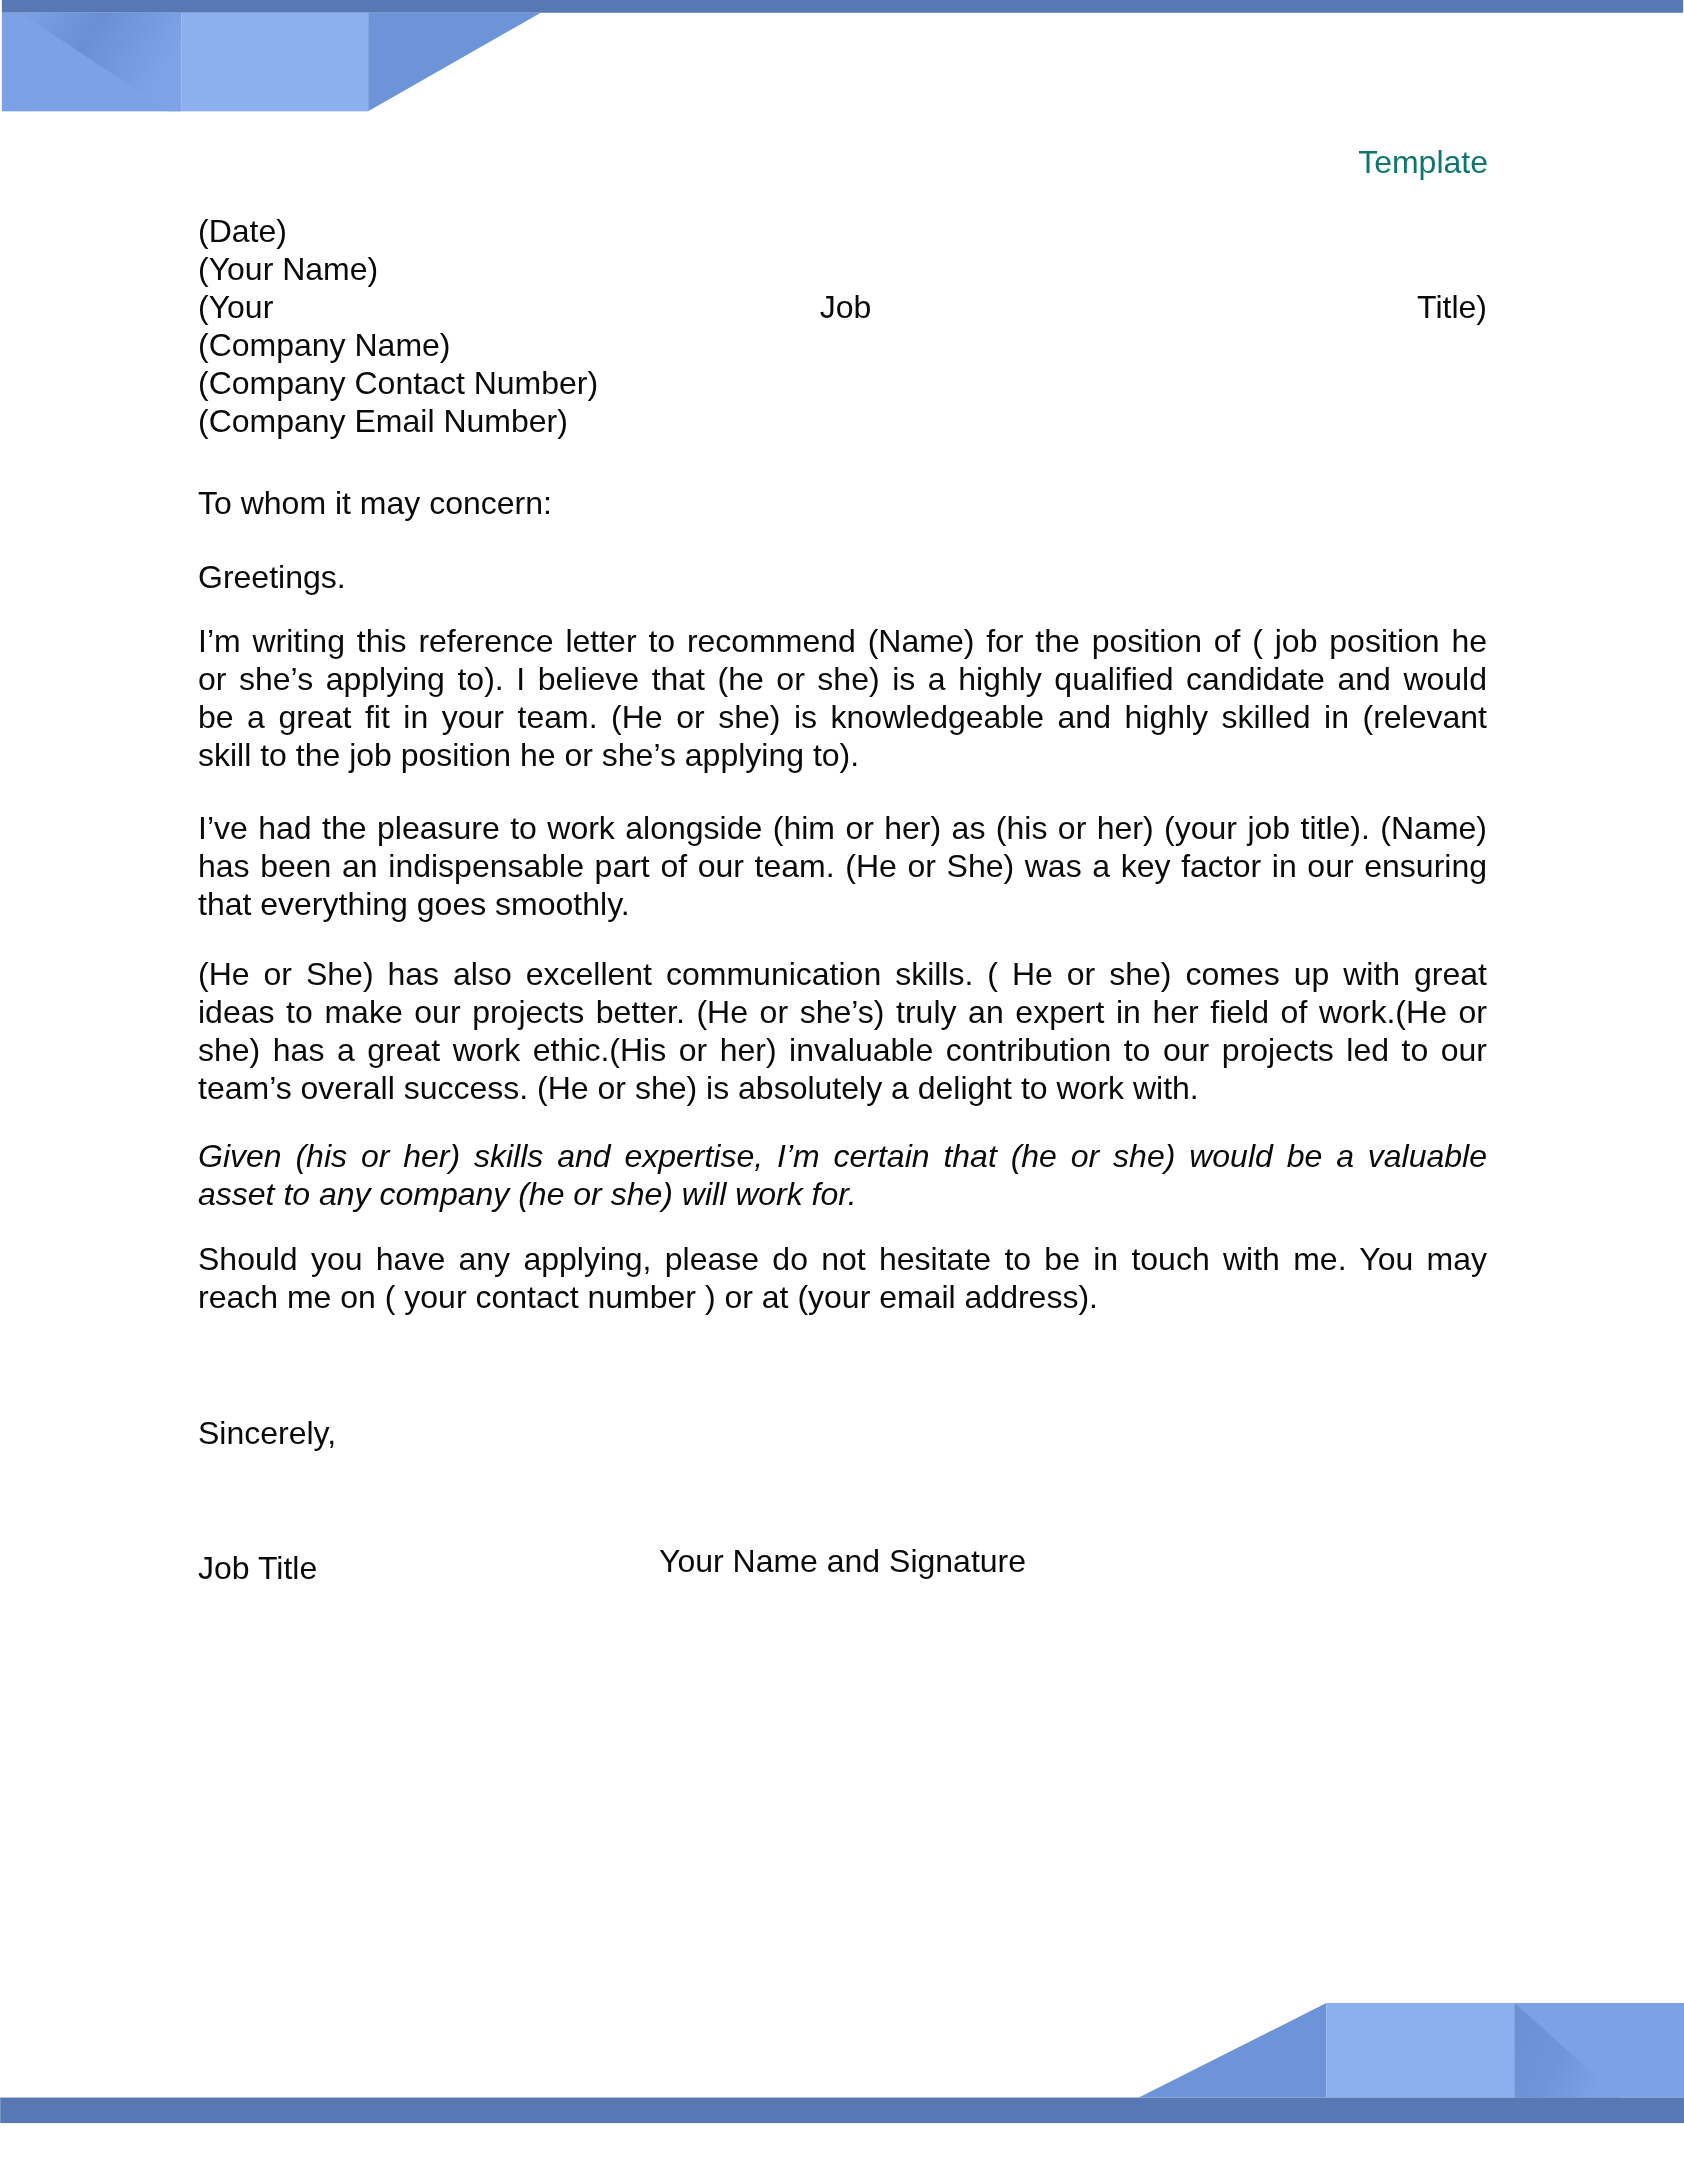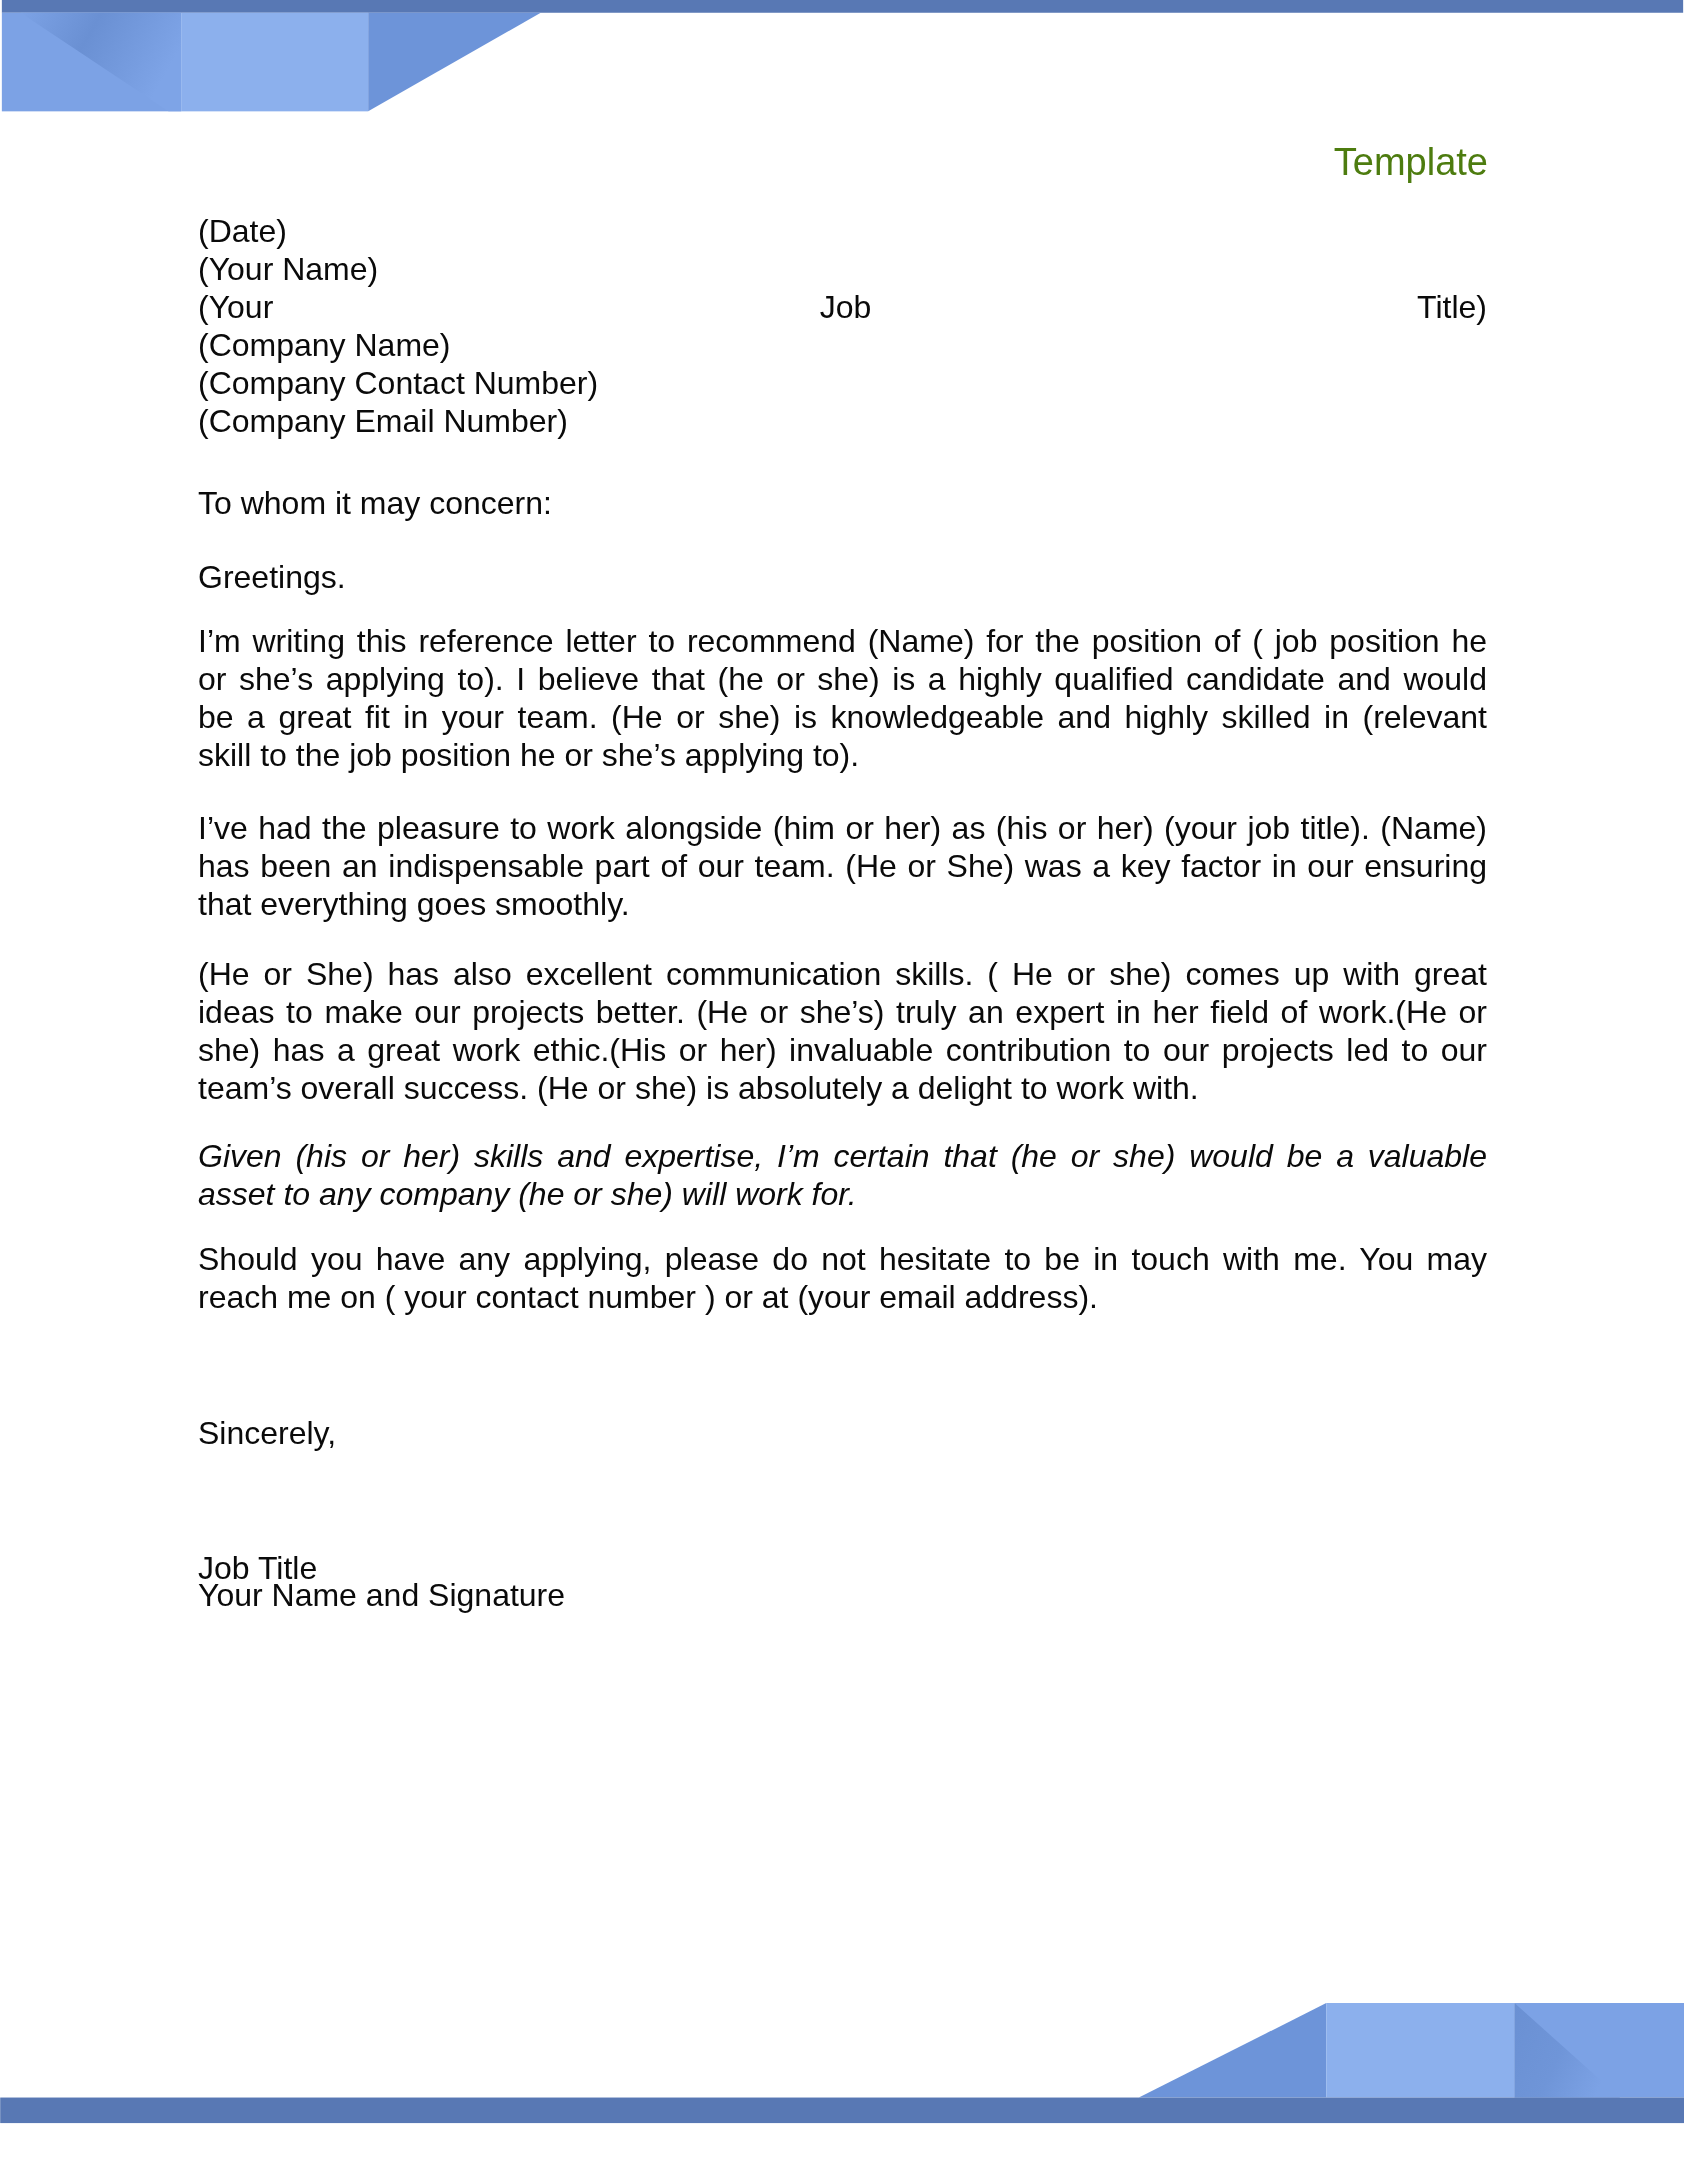--- a/index.html
+++ b/index.html
@@ -21,23 +21,23 @@
     left: 0;
     display: block;
   }
   .ribbon.header { top: 0; }
   .ribbon.footer { top: 2003px; }
 
   .template-label {
     position: absolute;
     top: 143px;
     right: 197px;
-    font-size: 38px;
+    font-size: 32px;
     line-height: 38px;
-    color: #4d7c0f;
+    color: #0f766e;
     text-align: right;
   }
 
   .textblock {
     position: absolute;
     left: 198px;
     width: 1289px;
     font-size: 32px;
     line-height: 38px;
     color: #0a0a0a;
@@ -62,21 +62,21 @@
 
   .pos-address   { top: 203px; }
   .pos-salutation{ top: 475px; }
   .pos-greeting  { top: 549px; }
   .pos-p1 { top: 613px; }
   .pos-p2 { top: 800px; }
   .pos-p3 { top: 946px; }
   .pos-p4 { top: 1128px; font-style: italic; }
   .pos-p5 { top: 1231px; }
   .pos-closing   { top: 1405px; }
-  .pos-sig-name  { top: 1567px; }
+  .pos-sig-name  { top: 1533px; text-align: center; }
   .pos-sig-title { top: 1540px; }
 </style>
 </head>
 <body>
 
 <div class="page">
 
   <svg class="ribbon header" width="1685" height="119" viewBox="0 0 1978 140">
     <defs>
       <linearGradient id="gradHeadFold" x1="0" y1="0" x2="1" y2="0.35">

